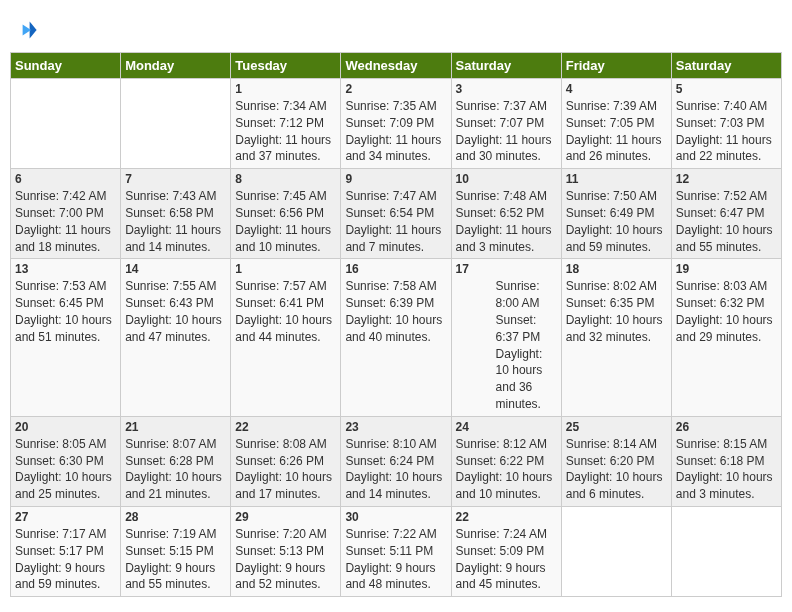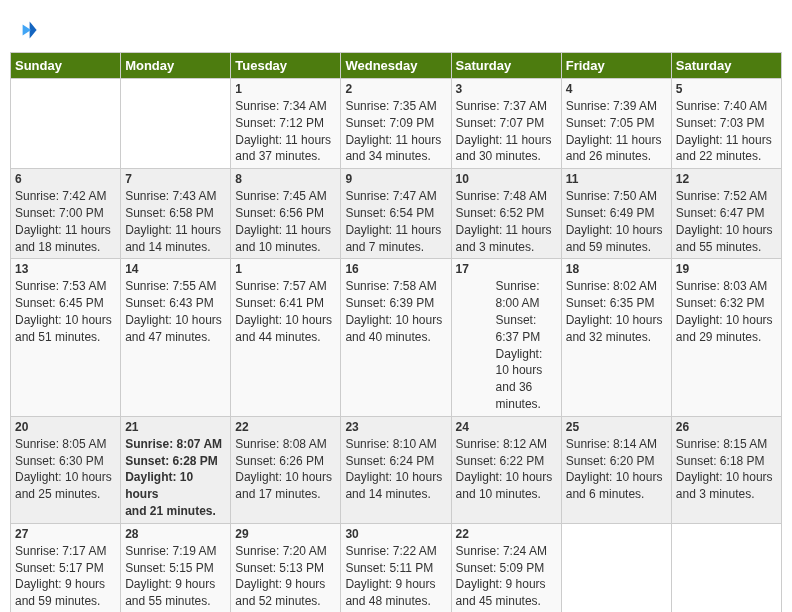--- a/index.html
+++ b/index.html
@@ -268,21 +268,21 @@
       <tr>
         <td>
           <span class="day-num">20</span>
           <div class="day-info" style="white-space: pre-line;">Sunrise: 8:05 AM
 Sunset: 6:30 PM
 Daylight: 10 hours
 and 25 minutes.</div>
         </td>
         <td>
           <span class="day-num">21</span>
-          <div class="day-info" style="white-space: pre-line; font-weight: bold;">Sunrise: 8:07 AM
+          <div class="day-info" style="white-space: pre-line;">Sunrise: 8:07 AM
 Sunset: 6:28 PM
 Daylight: 10 hours
 and 21 minutes.</div>
         </td>
         <td>
           <span class="day-num">22</span>
           <div class="day-info" style="white-space: pre-line;">Sunrise: 8:08 AM
 Sunset: 6:26 PM
 Daylight: 10 hours
 and 17 minutes.</div>

